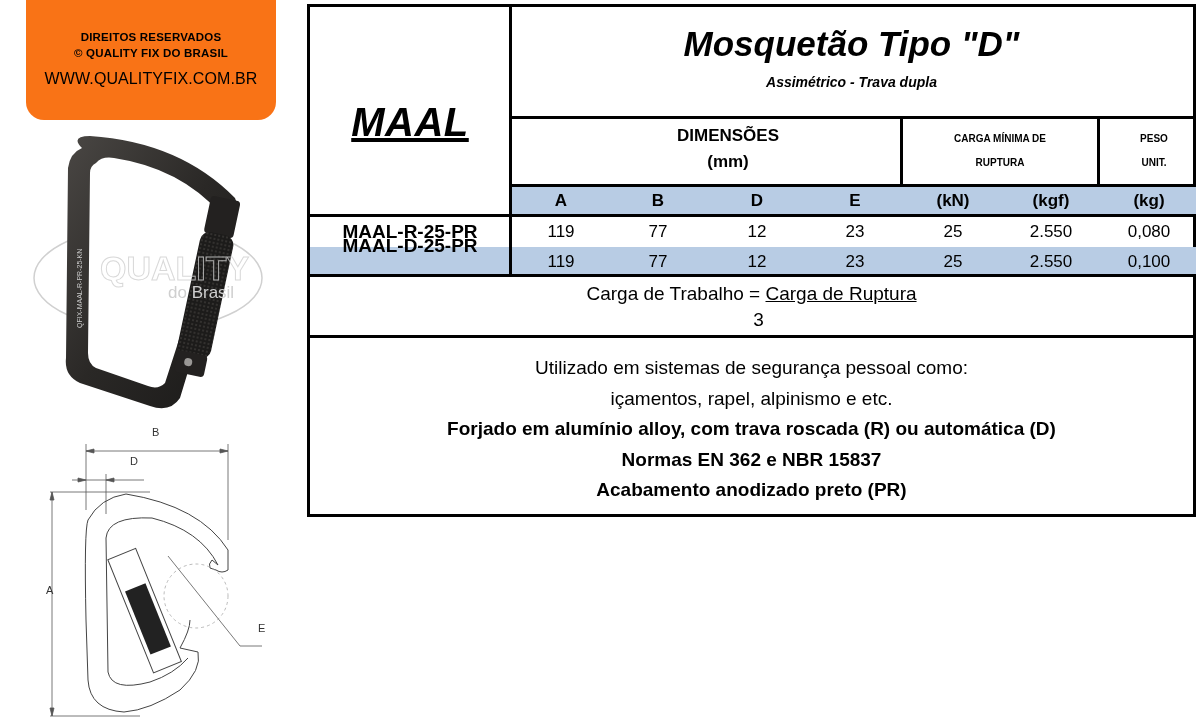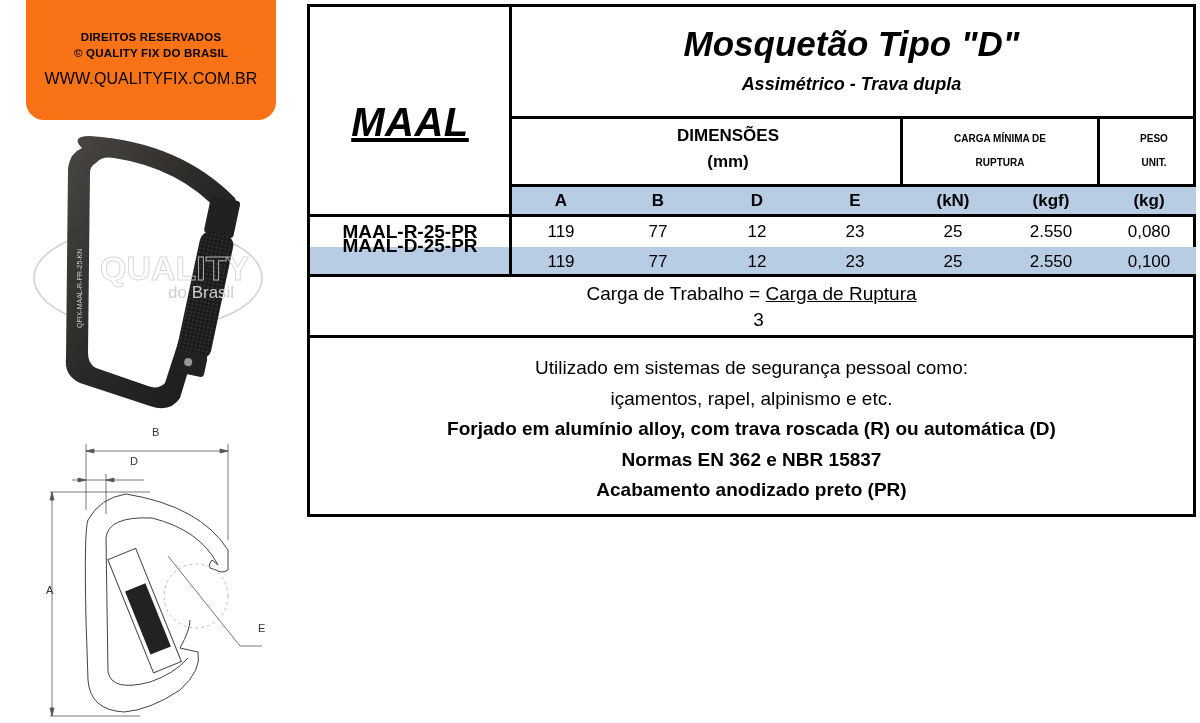--- a/index.html
+++ b/index.html
@@ -18,21 +18,21 @@
   .spec { position:absolute; left:307px; top:4px; width:889px; height:513px; border:3px solid #000; box-sizing:border-box; }
   .cell { position:absolute; box-sizing:border-box; }
   .vline { position:absolute; background:#000; width:3px; }
   .hline { position:absolute; background:#000; height:3px; }
   .blue { background:#b8cce4; }
 
   .ref-label { position:absolute; left:0; width:200px; top:70px; text-align:center; font-size:17px; font-weight:bold; font-style:italic; }
   .ref-code { position:absolute; left:0; width:200px; top:93px; text-align:center; font-size:40px; font-weight:bold; font-style:italic; letter-spacing:0.5px;text-decoration:underline; }
 
   .title { position:absolute; left:200px; right:0; top:17px; text-align:center; font-size:35px; font-weight:bold; font-style:italic; }
-  .subtitle { position:absolute; left:200px; right:0; top:67px; text-align:center; font-size:18px; font-weight:bold; font-style:italic; }
+  .subtitle { position:absolute; left:200px; right:0; top:67px; text-align:center; font-size:14px; font-weight:bold; font-style:italic; }
 
   .hdr { position:absolute; text-align:center; font-weight:bold; font-size:17px; line-height:26px; }
   .hdr.small { font-size:10px; line-height:24px; }
 
   .col-txt { position:absolute; width:98px; text-align:center; font-size:17px; line-height:30px; }
   .col-txt.b { font-weight:bold; }
   .model { position:absolute; left:0; width:200px; text-align:center; font-size:19px; line-height:30px; font-weight:bold; }
 
   .formula { position:absolute; left:0; right:0; text-align:center; font-size:19px; }
   .formula .u { text-decoration:underline; }

